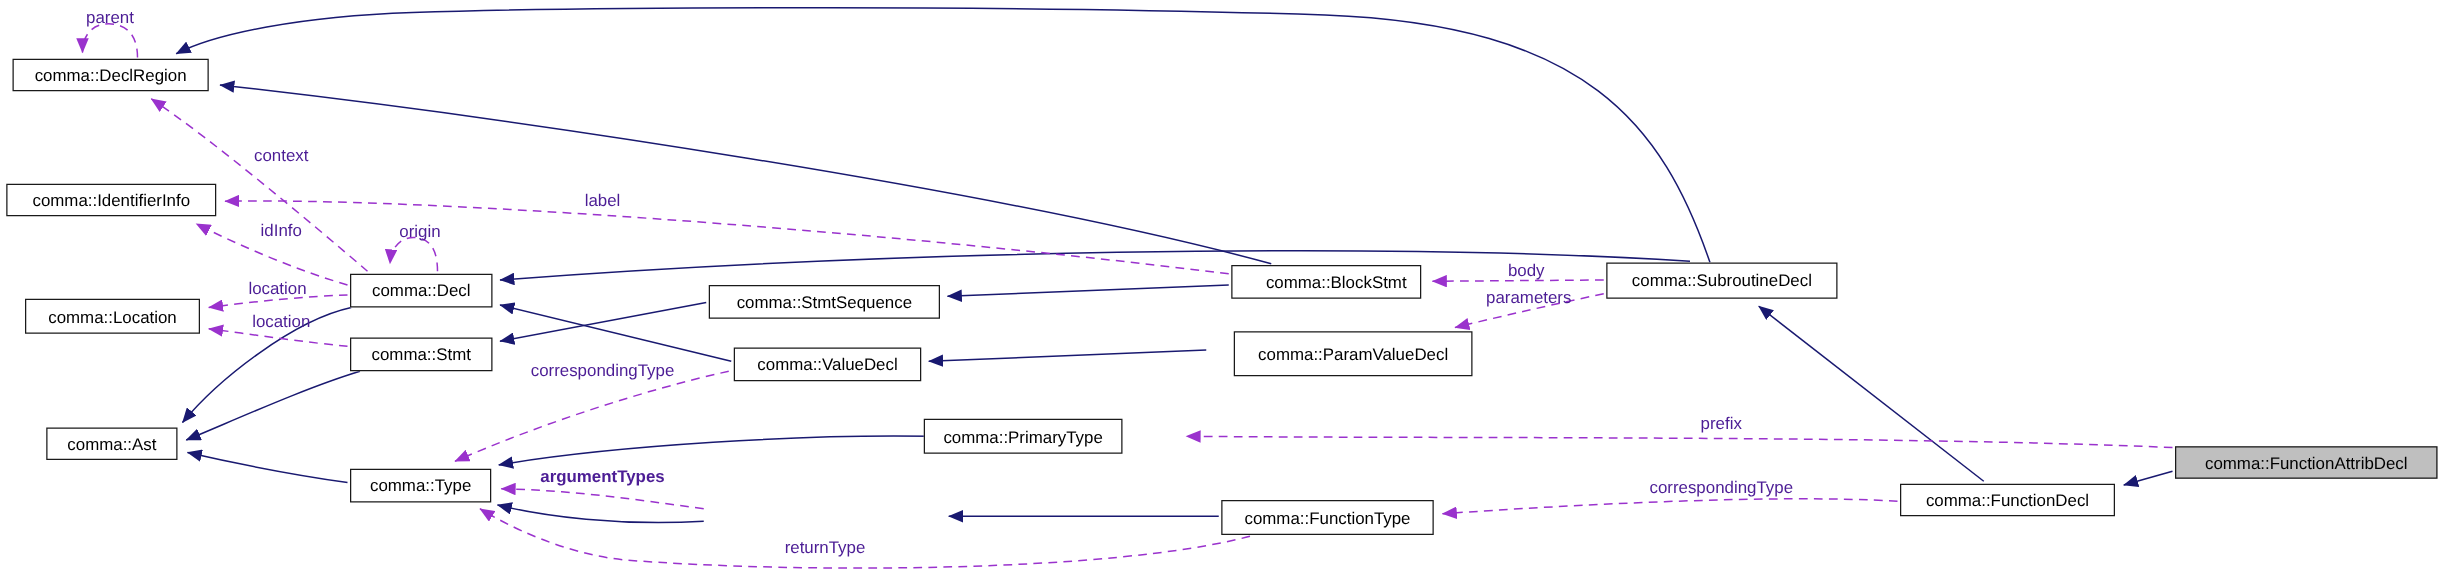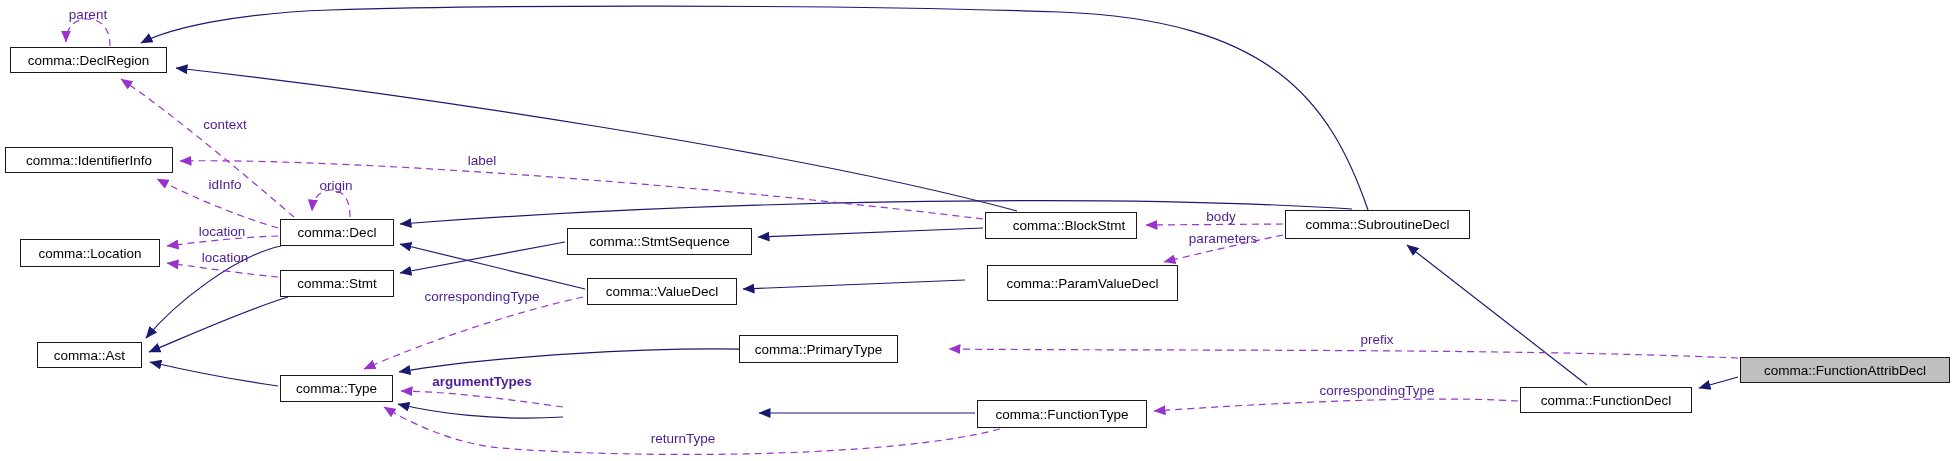--- a/index.html
+++ b/index.html
@@ -100,19 +100,19 @@
 
   <div class="edge-label" style="left:88px;top:14px;">parent</div>
   <div class="edge-label" style="left:225px;top:124px;">context</div>
   <div class="edge-label" style="left:225px;top:184px;">idInfo</div>
   <div class="edge-label" style="left:336px;top:185px;">origin</div>
   <div class="edge-label" style="left:482px;top:160px;">label</div>
   <div class="edge-label" style="left:222px;top:231px;">location</div>
   <div class="edge-label" style="left:225px;top:257px;">location</div>
   <div class="edge-label" style="left:482px;top:296px;">correspondingType</div>
   <div class="edge-label" style="left:482px;top:381px;font-weight:bold;">argumentTypes</div>
-  <div class="edge-label" style="left:683px;top:438px;">returnType</div>
+  <div class="edge-label" style="left:660px;top:438px;">returnType</div>
   <div class="edge-label" style="left:1221px;top:216px;">body</div>
   <div class="edge-label" style="left:1223px;top:238px;">parameters</div>
   <div class="edge-label" style="left:1377px;top:339px;">prefix</div>
   <div class="edge-label" style="left:1377px;top:390px;">correspondingType</div>
 
 </div>
 
 </body></html>

